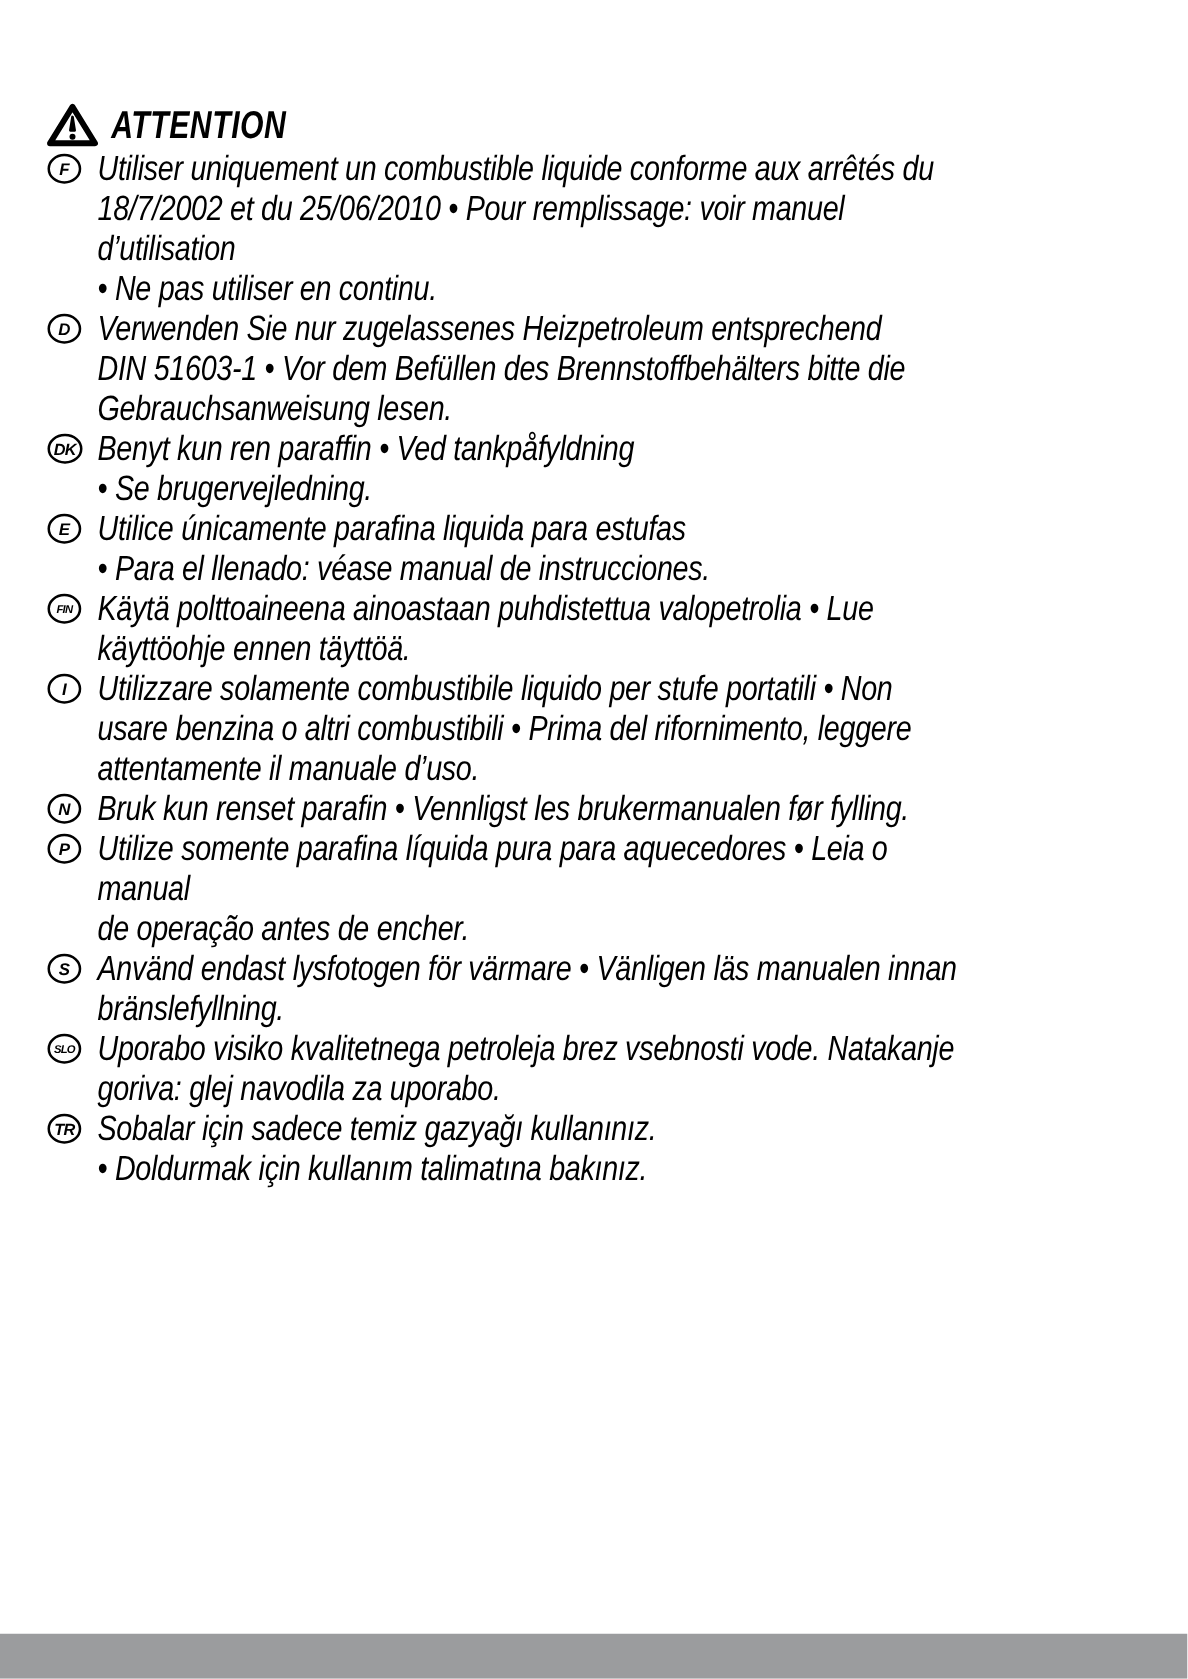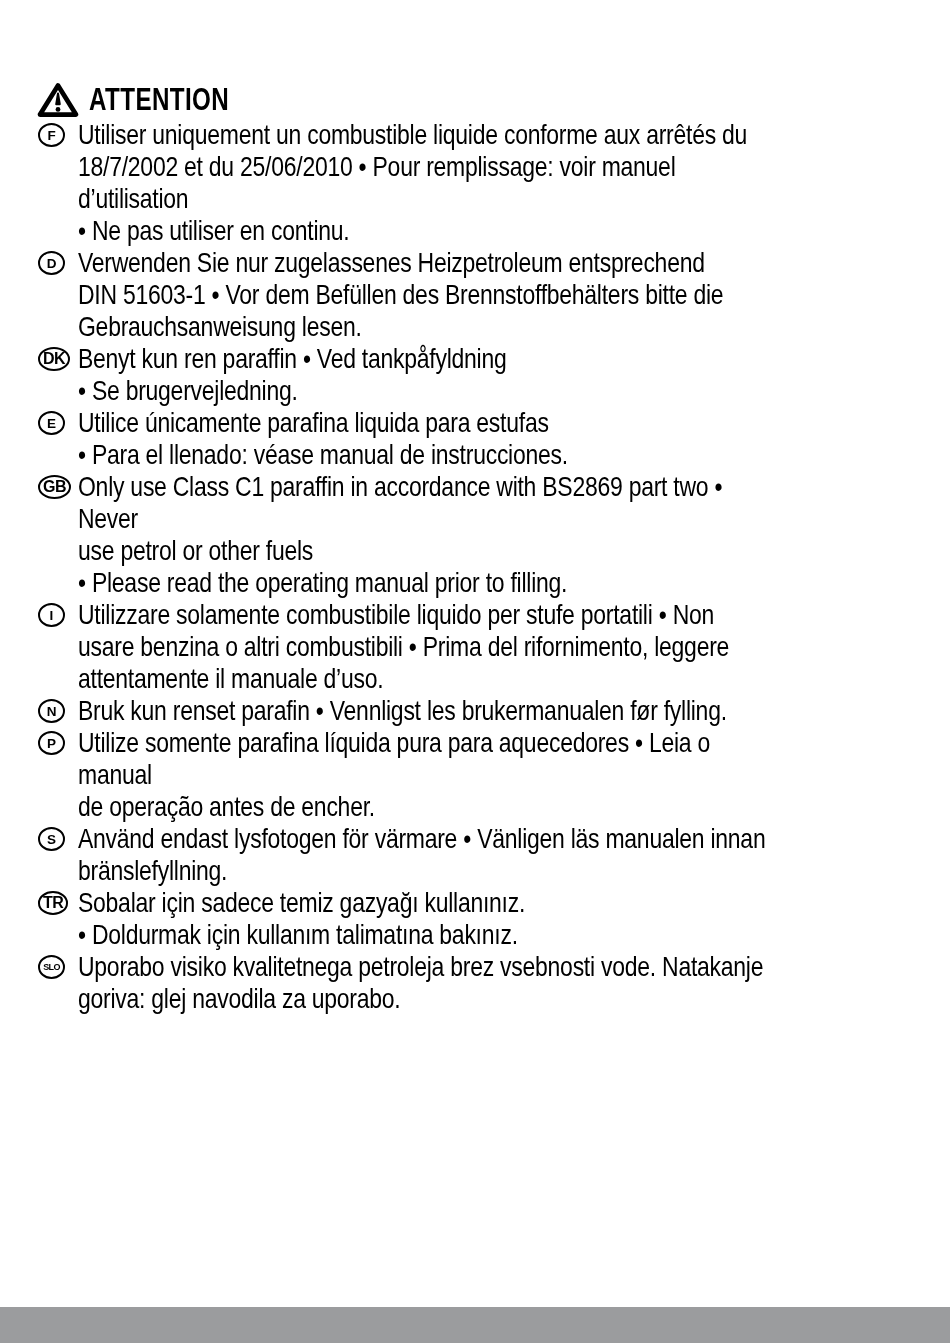--- a/index.html
+++ b/index.html
@@ -10,20 +10,21 @@
     color: #000000;
     font-family: "Liberation Sans", sans-serif;
     position: relative;
     overflow: hidden;
   }
   .content {
     position: absolute;
     top: 82px;
     left: 34px;
     width: 900px;
+    font-style: italic;
   }
   .title-row {
     display: flex;
     align-items: center;
     height: 36px;
     margin-left: 2px;
     margin-bottom: 0px;
   }
   .warn-svg {
     width: 44px;
@@ -59,21 +60,21 @@
     border: 2.5px solid #000;
     border-radius: 50%;
     display: flex;
     align-items: center;
     justify-content: center;
     font-weight: bold;
     padding: 0 3px;
     background: #fff;
   }
   .lang-badge.n1 { font-size: 13.5px; }
-  .lang-badge.n2 { font-size: 16px; letter-spacing: -0.5px; }
+  .lang-badge.n2 { font-size: 13px; letter-spacing: -0.5px; }
   .lang-badge.n3 { font-size: 9px;  letter-spacing: -0.6px; }
   .item-text {
     font-size: 28px;
     line-height: 32px;
     white-space: pre-line;
     width: 1100px;
     transform: scaleX(0.82);
     transform-origin: 0 0;
     letter-spacing: -0.3px;
   }
@@ -129,29 +130,28 @@
     </div>
 
     <div class="item">
       <div class="item-icon">
           <span class="lang-badge n1">E</span>
         </div>
       <div class="item-text">Utilice únicamente parafina liquida para estufas
 • Para el llenado: véase manual de instrucciones.</div>
     </div>
 
-
-    <div class="item">
-      <div class="item-icon">
-          <span class="lang-badge n2">GB</span>
-        </div>
-      <div class="item-text">Only use Class C1 paraffin in accordance with BS2869 part two • Never
-use petrol or other fuels
-• Please read the operating manual prior to filling.</div>
-    </div>
+    <div class="item">
+      <div class="item-icon">
+          <span class="lang-badge n3">FIN</span>
+        </div>
+      <div class="item-text">Käytä polttoaineena ainoastaan puhdistettua valopetrolia • Lue
+käyttöohje ennen täyttöä.</div>
+    </div>
+
 
     <div class="item">
       <div class="item-icon">
           <span class="lang-badge n1">I</span>
         </div>
       <div class="item-text">Utilizzare solamente combustibile liquido per stufe portatili • Non
 usare benzina o altri combustibili • Prima del rifornimento, leggere
 attentamente il manuale d’uso.</div>
     </div>
 
@@ -175,30 +175,30 @@
     <div class="item">
       <div class="item-icon">
           <span class="lang-badge n1">S</span>
         </div>
       <div class="item-text">Använd endast lysfotogen för värmare • Vänligen läs manualen innan
 bränslefyllning.</div>
     </div>
 
     <div class="item">
       <div class="item-icon">
+          <span class="lang-badge n3">SLO</span>
+        </div>
+      <div class="item-text">Uporabo visiko kvalitetnega petroleja brez vsebnosti vode. Natakanje
+goriva: glej navodila za uporabo.</div>
+    </div>
+
+    <div class="item">
+      <div class="item-icon">
           <span class="lang-badge n2">TR</span>
         </div>
       <div class="item-text">Sobalar için sadece temiz gazyağı kullanınız.
 • Doldurmak için kullanım talimatına bakınız.</div>
     </div>
 
-    <div class="item">
-      <div class="item-icon">
-          <span class="lang-badge n3">SLO</span>
-        </div>
-      <div class="item-text">Uporabo visiko kvalitetnega petroleja brez vsebnosti vode. Natakanje
-goriva: glej navodila za uporabo.</div>
-    </div>
-
   </div>
 </div>
 
 <div class="footer-bar" style="background: rgb(155, 156, 158);"></div>
 
 </body></html>

